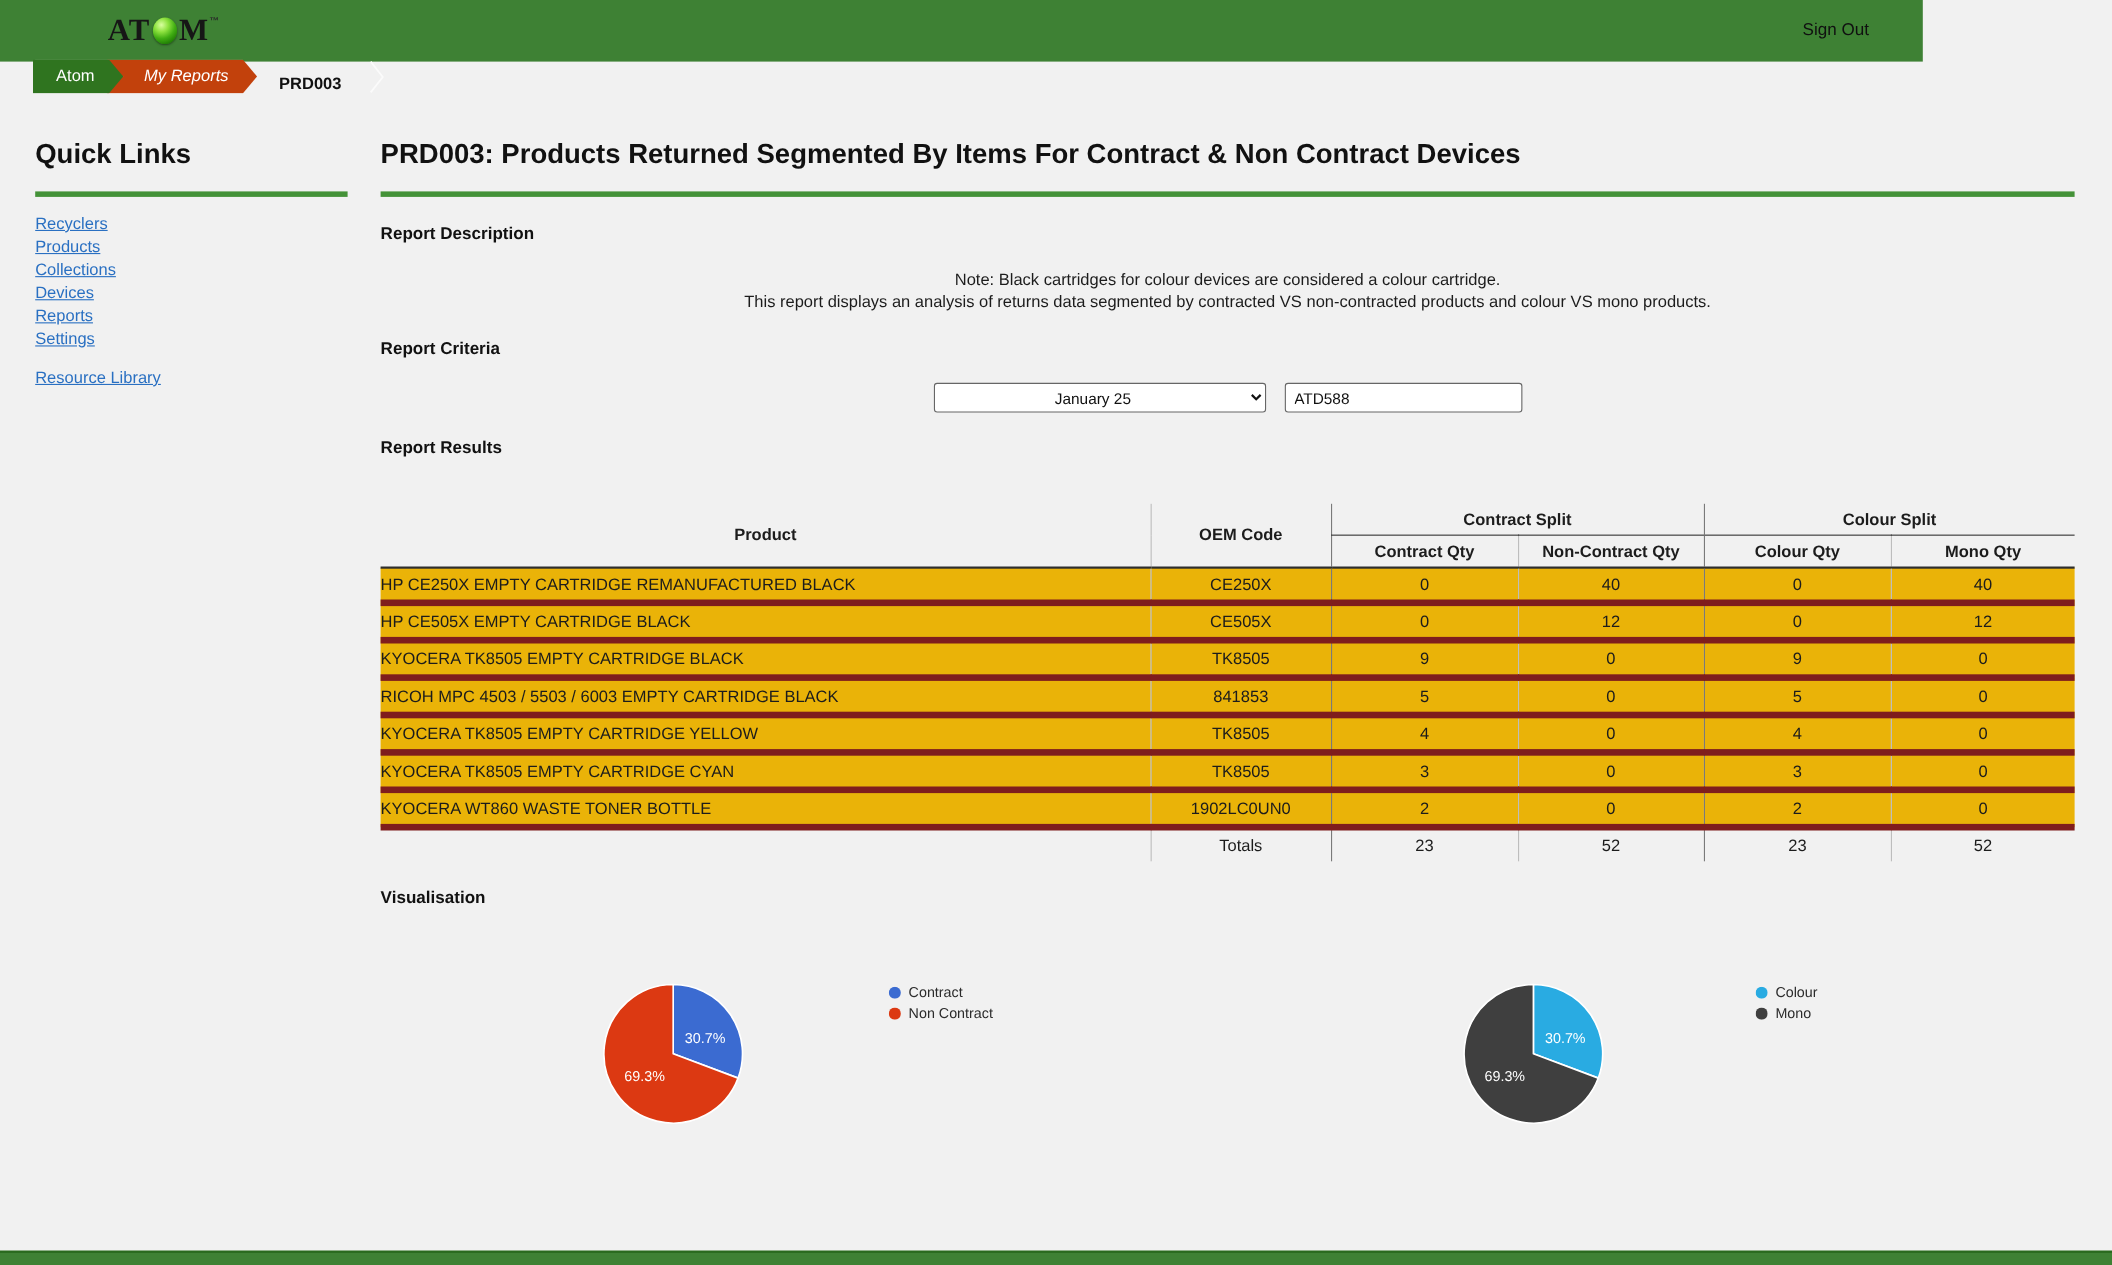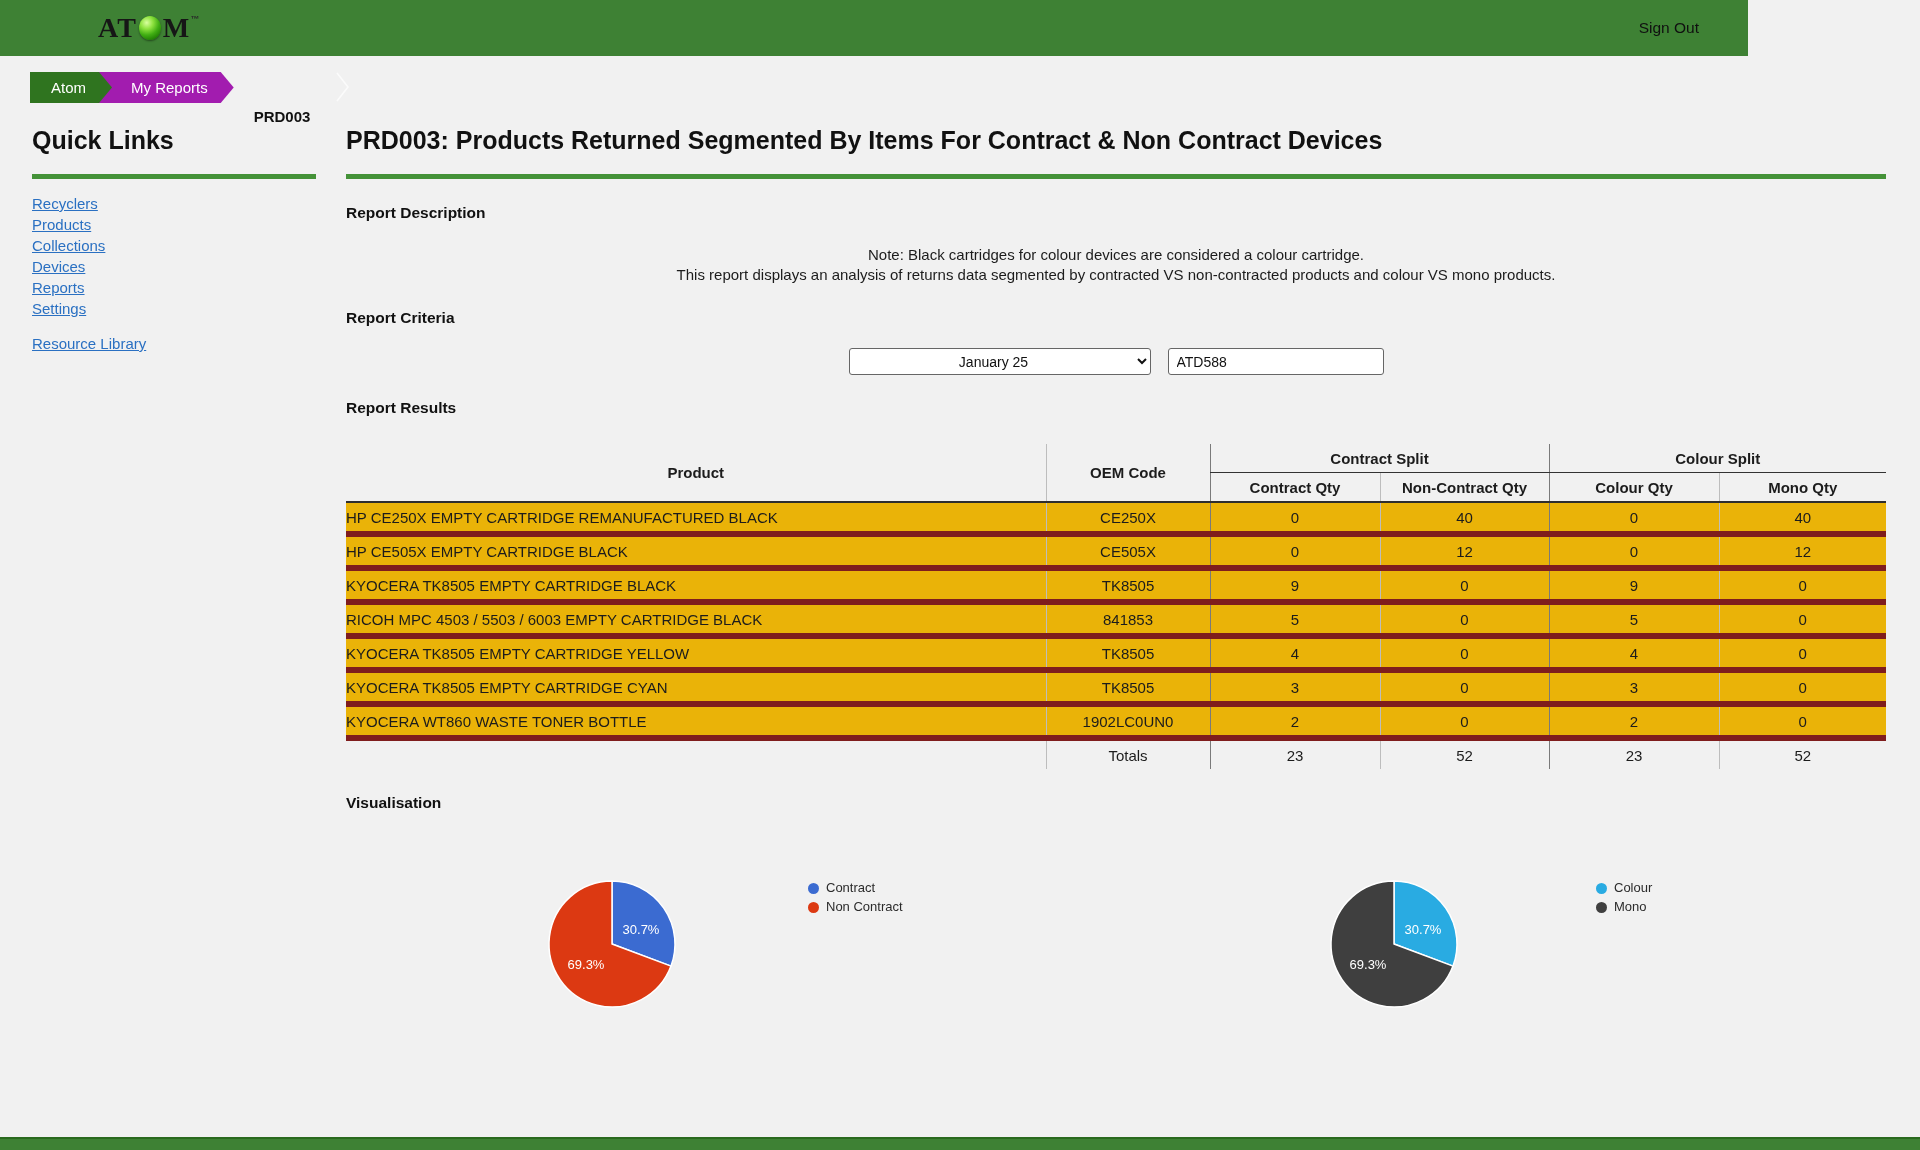--- a/index.html
+++ b/index.html
@@ -12,28 +12,28 @@
         font-family:"Liberation Serif",serif;font-size:28px;font-weight:bold;color:#161616;
         letter-spacing:1px;display:flex;align-items:center;line-height:1;}
   .orb{display:inline-block;width:22px;height:24px;border-radius:50%;margin:0 2px;
        background:radial-gradient(circle at 35% 28%, #d9ff9f 0%, #8ee23f 28%, #41ae13 55%, #1d7a03 82%, #135c00 100%);
        box-shadow:0 1px 2px rgba(0,0,0,.45);}
   .tm{font-size:9px;align-self:flex-start;margin-top:1px;color:#2a2a2a;font-family:"Liberation Sans",sans-serif;}
   .signout{position:absolute;right:49px;top:50%;transform:translateY(-50%);
            font-size:15.5px;color:#101010;cursor:pointer;}
 
   
-  .crumbs{position:absolute;left:30px;top:72px;height:31px;display:flex;align-items:flex-start;}
+  .crumbs{position:absolute;left:30px;top:54px;height:31px;display:flex;align-items:flex-end;}
   .crumb{height:31px;display:flex;align-items:center;color:#fff;font-size:15px;cursor:pointer;}
   .crumb-1{background:#2f741f;padding:0 26px 0 21px;z-index:3;
            clip-path:polygon(0 0,calc(100% - 13px) 0,100% 50%,calc(100% - 13px) 100%,0 100%);
            filter:drop-shadow(2.5px 0 0 #fcfcfc);}
-  .crumb-2{background:#a21caf;margin-left:-15px;padding:0 26px 0 34px;z-index:2;
+  .crumb-2{background:#c2410c;margin-left:-15px;padding:0 26px 0 34px;z-index:2;
            clip-path:polygon(0 0,calc(100% - 13px) 0,100% 50%,calc(100% - 13px) 100%,0 100%);
-           filter:drop-shadow(2.5px 0 0 #fcfcfc);}
+           filter:drop-shadow(2.5px 0 0 #fcfcfc);font-style:italic;}
   .crumb-current{color:#111;font-weight:bold;margin-left:20px;font-size:15px;margin-top:36px;}
   .crumb-chev{margin-left:26px;display:flex;align-items:center;}
 
   
   .sidebar{position:absolute;left:32px;top:125px;width:284px;}
   .sidebar h2{margin:0;font-size:25px;line-height:30px;font-weight:bold;color:#111;}
   .side-rule{height:5px;background:#449238;margin-top:19px;}
   .side-links{margin-top:14px;}
   .side-links a, .res-link a{display:block;font-size:15px;line-height:21px;color:#2a70c2;
            text-decoration:underline;cursor:pointer;}
@@ -50,21 +50,21 @@
   .criteria{margin-top:20px;display:flex;justify-content:center;gap:17px;}
   .criteria select{width:302px;height:27px;font-size:14px;font-family:"Liberation Sans",sans-serif;
       border:1px solid #666;border-radius:3px;background:#fff;color:#111;
       text-align:center;text-align-last:center;}
   .criteria input{box-sizing:border-box;width:216px;height:27px;font-size:14px;
       font-family:"Liberation Sans",sans-serif;border:1px solid #666;border-radius:3px;
       background:#fff;color:#111;padding:0 8px;}
   .h-res{margin-top:23px;}
 
   
-  table.results{margin-top:26px;width:1540px;border-collapse:collapse;font-size:15px;color:#1c1c1c;table-layout:fixed;}
+  table.results{margin-top:40px;width:1540px;border-collapse:collapse;font-size:15px;color:#1c1c1c;table-layout:fixed;}
   table.results th, table.results td{height:28px;padding:0;font-weight:normal;}
   table.results thead th{font-weight:bold;text-align:center;}
   th.span2{border-bottom:2px solid #2e2e2e;}
   th.group{border-bottom:1px solid #333;}
   th.sub{border-bottom:2px solid #2e2e2e;}
   .bl-light{border-left:1px solid #bdbdbd;}
   .bl-dark{border-left:1px solid #7a7a7a;}
   tbody tr.data-row{background:#eab308;border-bottom:6px solid #7f1d1d;}
   tbody tr.totals-row{background:transparent;}
   td.prod{text-align:left;padding-left:8px;}

